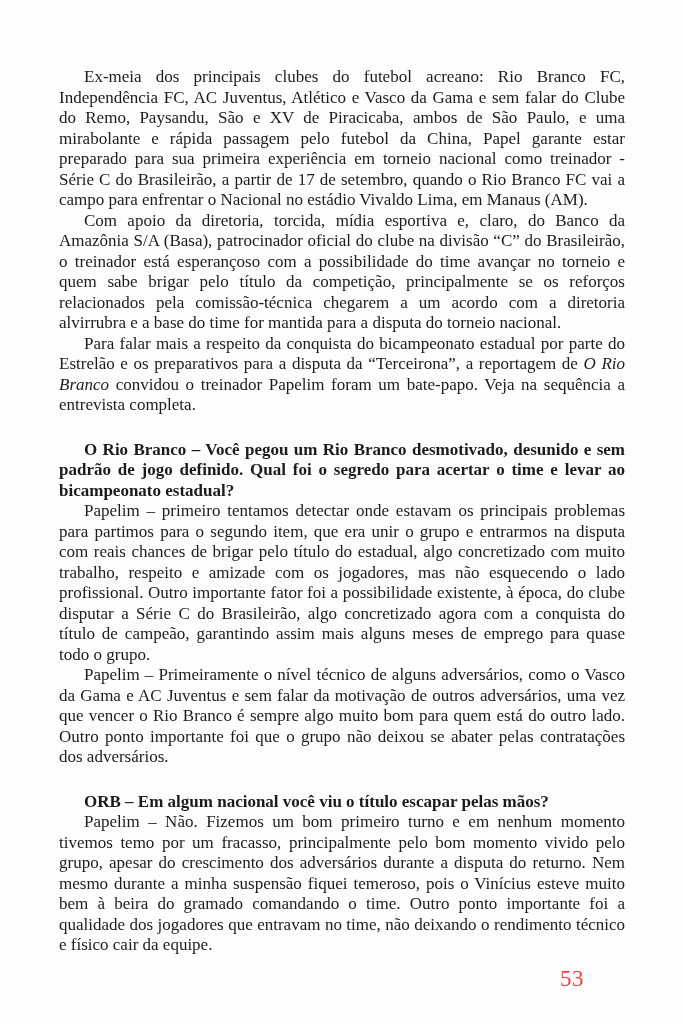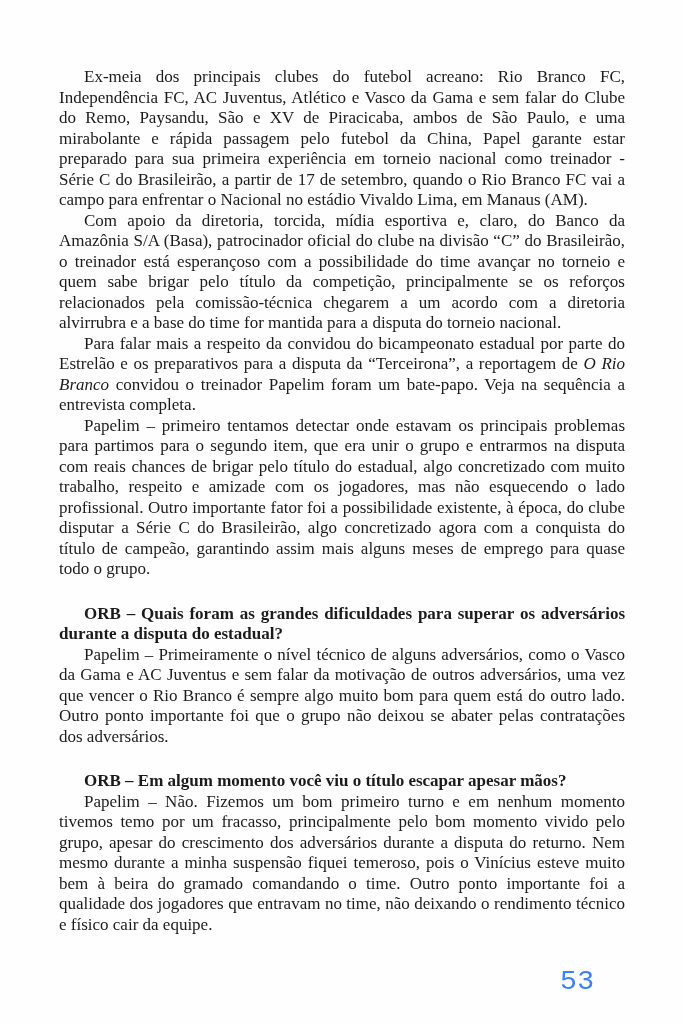--- a/index.html
+++ b/index.html
@@ -34,50 +34,50 @@
     text-indent:25px;
     font-weight:bold;
     text-align:justify;
   }
   .answer { margin:0; }
   .speaker { font-weight:normal; }
   em { font-style:italic; }
   .page-number {
     position:absolute;
     top:966px; left:560px;
-    font-family:Liberation Mono, monospace;
-    font-size:28px;
-    color:#3b82f6;
+    font-family:Liberation Serif, serif;
+    font-size:23px;
+    color:#ef4444;
     letter-spacing:0.5px;
   }
 </style>
 </head>
 <body>
 
 <div class="page">
 
   <div class="text-block">
 
     <p class="body-p">Ex-meia dos principais clubes do futebol acreano: Rio Branco FC, Independência FC, AC Juventus, Atlético e Vasco da Gama e sem falar do Clube do Remo, Paysandu, São e XV de Piracicaba, ambos de São Paulo, e uma mirabolante e rápida passagem pelo futebol da China, Papel garante estar preparado para sua primeira experiência em torneio nacional como treinador - Série C do Brasileirão, a partir de 17 de setembro, quando o Rio Branco FC vai a campo para enfrentar o Nacional no estádio Vivaldo Lima, em Manaus (AM).</p>
 
     <p class="body-p">Com apoio da diretoria, torcida, mídia esportiva e, claro, do Banco da Amazônia S/A (Basa), patrocinador oficial do clube na divisão “C” do Brasileirão, o treinador está esperançoso com a possibilidade do time avançar no torneio e quem sabe brigar pelo título da competição, principalmente se os reforços relacionados pela comissão-técnica chegarem a um acordo com a diretoria alvirrubra e a base do time for mantida para a disputa do torneio nacional.</p>
 
-    <p class="body-p"><span>Para falar mais a respeito da convidou do bicampeonato estadual por parte do Estrelão e os preparativos para a disputa da “Terceirona”, a reportagem de </span><em>O Rio Branco</em><span> convidou o treinador Papelim foram um bate-papo. Veja na sequência a entrevista completa.</span></p>
+    <p class="body-p"><span>Para falar mais a respeito da conquista do bicampeonato estadual por parte do Estrelão e os preparativos para a disputa da “Terceirona”, a reportagem de </span><em>O Rio Branco</em><span> convidou o treinador Papelim foram um bate-papo. Veja na sequência a entrevista completa.</span></p>
 
     <section class="qa">
+      <p class="question">O Rio Branco – Você pegou um Rio Branco desmotivado, desunido e sem padrão de jogo definido. Qual foi o segredo para acertar o time e levar ao bicampeonato estadual?</p>
       <p class="body-p answer"><b class="speaker">Papelim</b><span> – primeiro tentamos detectar onde estavam os principais problemas para partimos para o segundo item, que era unir o grupo e entrarmos na disputa com reais chances de brigar pelo título do estadual, algo concretizado com muito trabalho, respeito e amizade com os jogadores, mas não esquecendo o lado profissional. Outro importante fator foi a possibilidade existente, à época, do clube disputar a Série C do Brasileirão, algo concretizado agora com a conquista do título de campeão, garantindo assim mais alguns meses de emprego para quase todo o grupo.</span></p>
     </section>
 
     <section class="qa">
-      <p class="question">ORB – Quais foram as grandes dificuldades para superar os adversários durante a disputa do estadual?</p>
       <p class="body-p answer"><b class="speaker">Papelim</b><span> – Primeiramente o nível técnico de alguns adversários, como o Vasco da Gama e AC Juventus e sem falar da motivação de outros adversários, uma vez que vencer o Rio Branco é sempre algo muito bom para quem está do outro lado. Outro ponto importante foi que o grupo não deixou se abater pelas contratações dos adversários.</span></p>
     </section>
 
     <section class="qa">
-      <p class="question">ORB – Em algum momento você viu o título escapar apesar mãos?</p>
+      <p class="question">ORB – Em algum nacional você viu o título escapar pelas mãos?</p>
       <p class="body-p answer"><b class="speaker">Papelim</b><span> – Não. Fizemos um bom primeiro turno e em nenhum momento tivemos temo por um fracasso, principalmente pelo bom momento vivido pelo grupo, apesar do crescimento dos adversários durante a disputa do returno. Nem mesmo durante a minha suspensão fiquei temeroso, pois o Vinícius esteve muito bem à beira do gramado comandando o time. Outro ponto importante foi a qualidade dos jogadores que entravam no time, não deixando o rendimento técnico e físico cair da equipe.</span></p>
     </section>
 
   </div>
 
   <div class="page-number">53</div>
 
 </div>
 
 </body></html>

